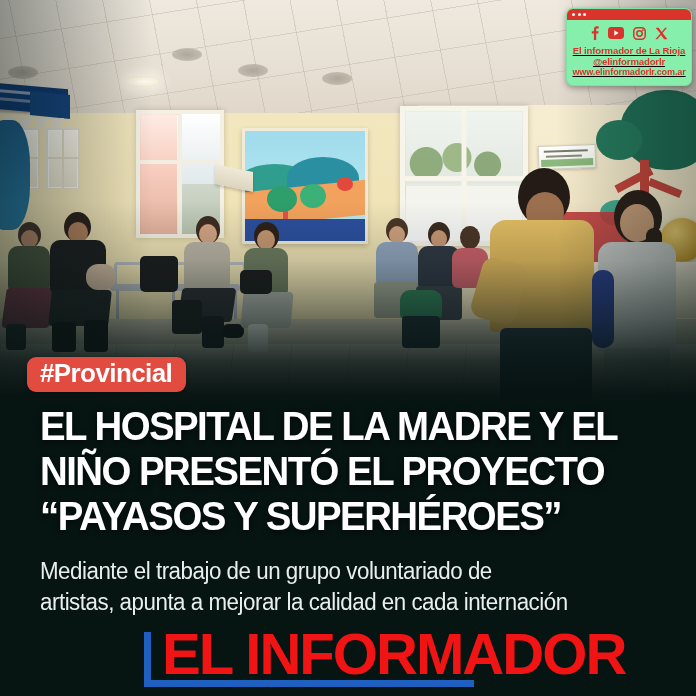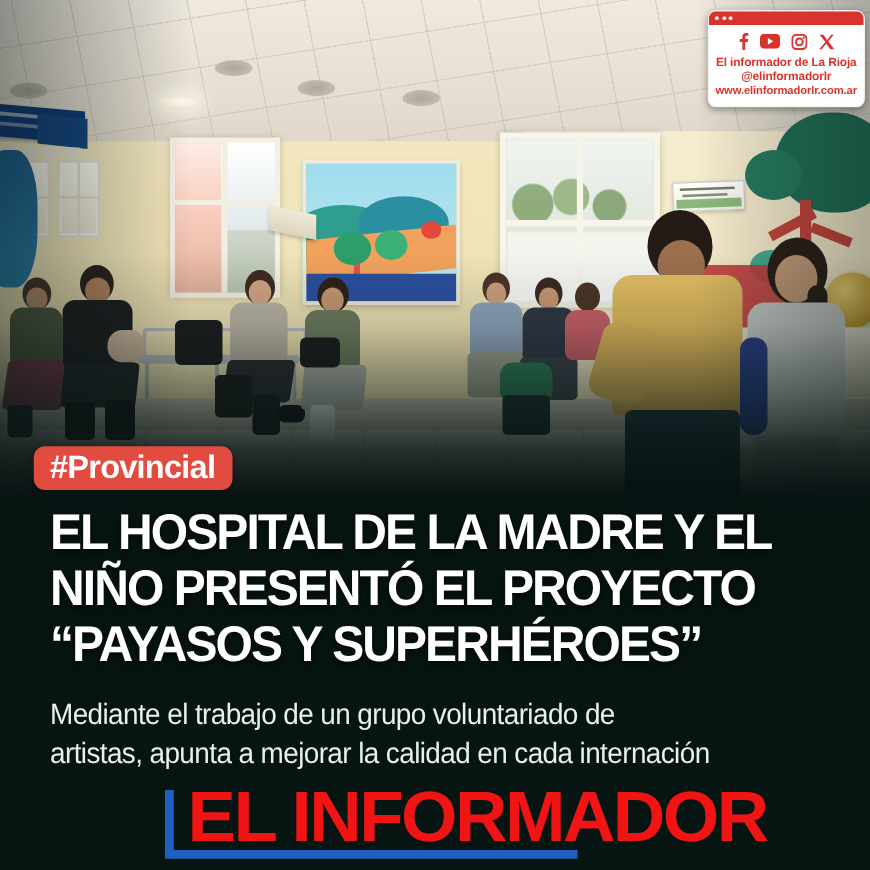--- a/index.html
+++ b/index.html
@@ -237,24 +237,25 @@
     pointer-events:none;
   }
   .darkbase {
     position:absolute; left:0; top:400px; width:696px; height:296px;
     background:#061412;
   }
 
   
   .badge {
     position:absolute; left:566px; top:8px; width:124px; height:76px;
-    background:#ffffff; border-radius:7px;
+    background:#86efac; border-radius:7px;
     box-shadow: 0 2px 6px rgba(0,0,0,.35);
     overflow:hidden;
     border:1px solid rgba(0,0,0,.06);
+    text-decoration:underline;
   }
   .badge-bar {
     height:11px; background:#d8342c; display:flex; align-items:center; padding-left:5px; gap:2.5px;
   }
   .badge-dot { width:3px; height:3px; border-radius:50%; background:#ffffff; opacity:.95; }
   .badge-icons {
     display:flex; align-items:center; justify-content:center; gap:9px;
     height:22px; margin-top:2px;
   }
   .badge-icons svg { display:block; }
@@ -301,21 +302,21 @@
     font-size:23.5px;
     line-height:1.3;
     letter-spacing:-.5px;
     transform: scaleX(.95);
     transform-origin:left center;
   }
   .subtitle div { white-space:nowrap; }
 
   
   .logo {
-    position:absolute; left:4px; top:618px; width:552px; height:78px;text-align:right;
+    position:absolute; left:16px; top:618px; width:552px; height:78px;text-align:right;
   }
   .logo-wrap {
     position:absolute; left:128px; top:8px; width:500px; height:64px;
   }
   .logo-lbar {
     position:absolute; left:0; top:6px; width:7px; height:54px;
     background:#1f5fbf;
   }
   .logo-hbar {
     position:absolute; left:0; top:54px; width:330px; height:7px;

